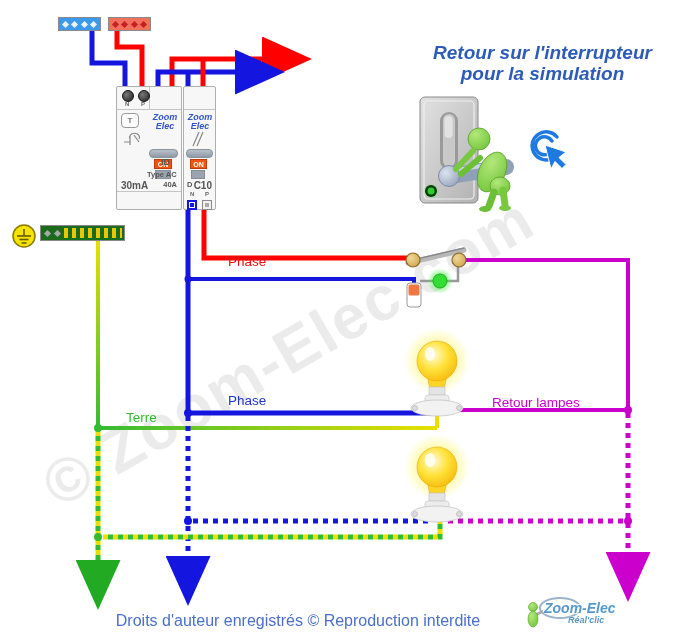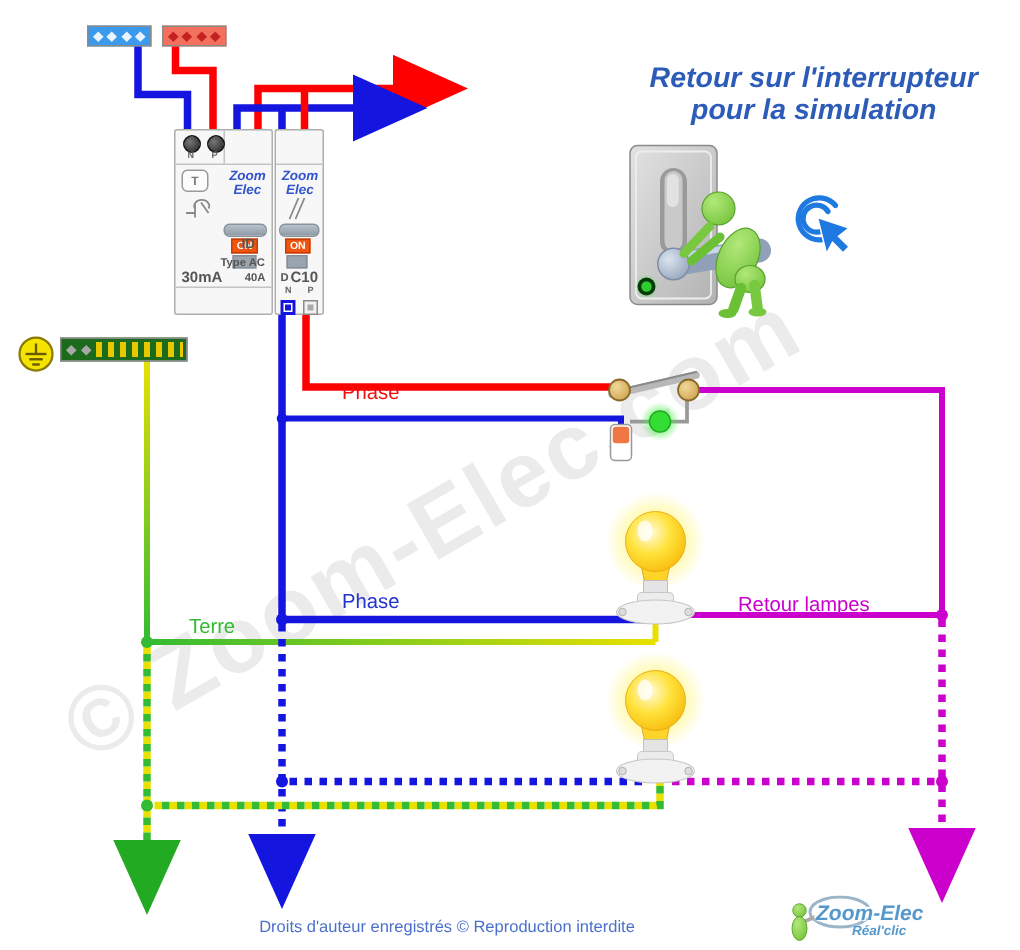--- a/index.html
+++ b/index.html
@@ -49,21 +49,21 @@
     border-radius:4px;background:#fcfcfc;font-size:8px;color:#777;text-align:center;
     line-height:13px;font-weight:bold;}
   .rocker-bar{position:absolute;height:9px;background:linear-gradient(#b8c2cc,#8e9aa6);
     border-radius:4px;border:1px solid #8a929a;box-sizing:border-box;}
   .on-badge{position:absolute;height:10px;background:#f05510;color:#fff;font-size:7px;
     font-weight:bold;text-align:center;line-height:10px;border:1px solid #c43d08;box-sizing:border-box;}
   .rocker-sq{position:absolute;height:9px;background:#9aa4ae;border:1px solid #858f99;box-sizing:border-box;}
   .mtext{position:absolute;font-weight:bold;color:#555;}
   .term-sq{position:absolute;width:10px;height:10px;box-sizing:border-box;top:113px;}
   
-  #footer{left:0;top:612px;width:596px;text-align:center;color:#4a6fcc;font-size:11px;}
+  #footer{left:0;top:612px;width:596px;text-align:center;color:#4a6fcc;font-size:16px;}
   
   #logo{left:524px;top:597px;width:150px;height:34px;}
   #logo-name{position:absolute;left:20px;top:3px;font-size:14px;font-weight:bold;
     font-style:italic;color:#5599cc;text-shadow:0 0 2px #fff,1px 1px 0 #fff,-1px -1px 0 #fff;}
   #logo-tagline{position:absolute;left:44px;top:18px;font-size:9px;font-weight:bold;
     font-style:italic;color:#5599cc;text-shadow:0 0 2px #fff,1px 1px 0 #fff;}
 </style>
 </head>
 <body>
 

